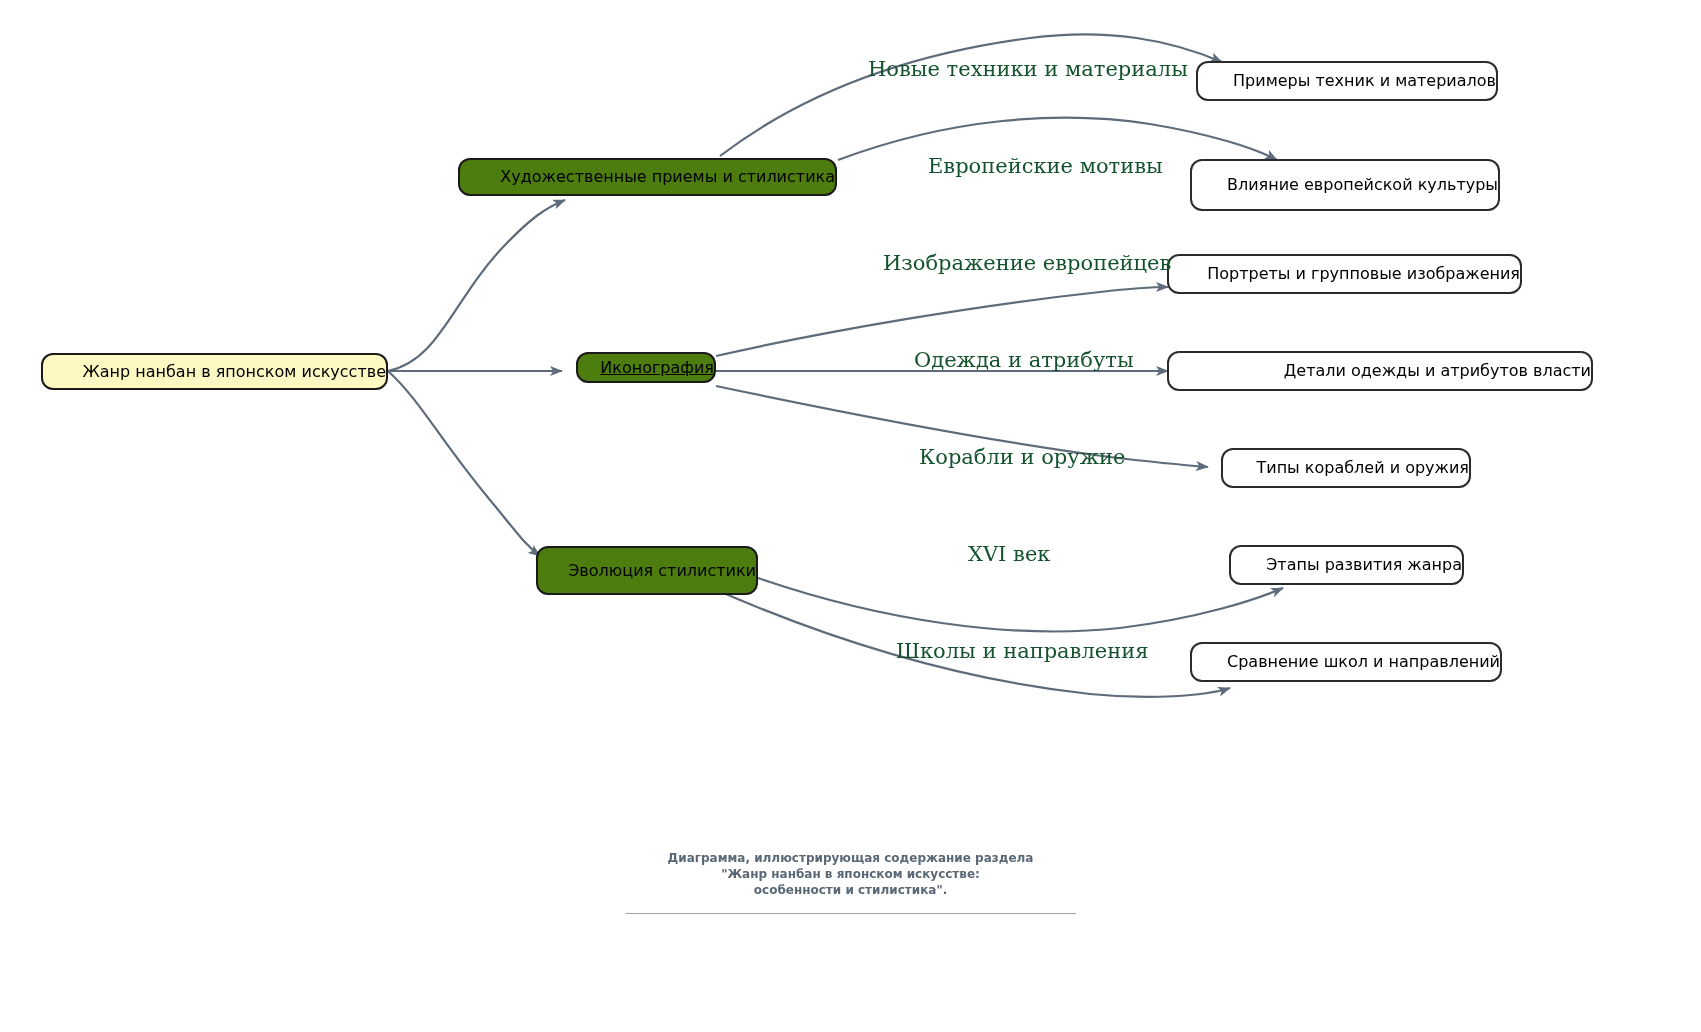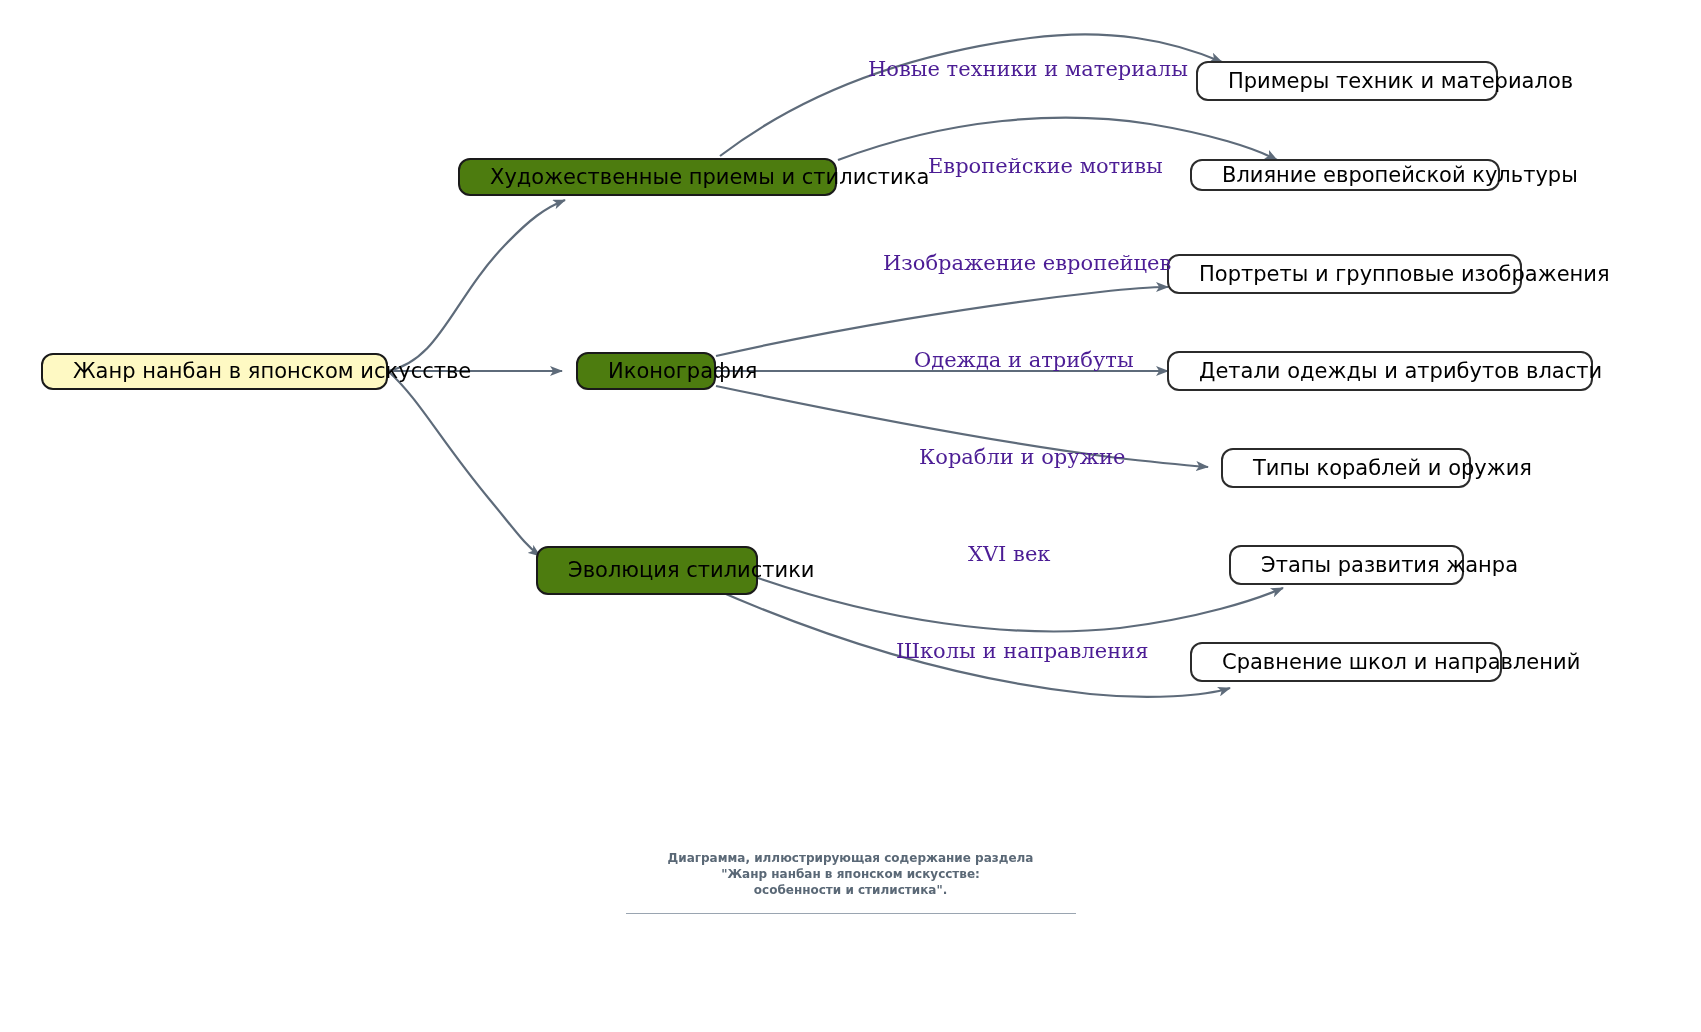--- a/index.html
+++ b/index.html
@@ -19,48 +19,47 @@
     left: 0;
     top: 0;
     width: 1701px;
     height: 1032px;
   }
   .node {
     position: absolute;
     box-sizing: border-box;
     display: flex;
     align-items: center;
-    justify-content: flex-start;
+    justify-content: flex-end;
     white-space: nowrap;
     font-family: "DejaVu Sans", sans-serif;
-    font-size: 21px;
+    font-size: 16px;
     color: #000000;
     line-height: 1;
-    padding-left: 30px;
   }
   .node-root {
     background: #fef9c3;
     border: 2px solid #1a1a1a;
     border-radius: 12px;
   }
   .node-branch {
     background: #4d7c0f;
     border: 2px solid #1a1a1a;
     border-radius: 12px;
   }
   .node-leaf {
     background: #ffffff;
     border: 2px solid #2b2b2b;
     border-radius: 12px;
   }
   .edge-label {
     position: absolute;
     font-family: "DejaVu Serif", serif;
     font-size: 21px;
-    color: #4c1d95;
+    color: #14532d;
     white-space: nowrap;
     text-align: center;
     line-height: 1;
     background: transparent;
   }
   #footer {
     position: absolute;
     left: 0;
     top: 850px;
     width: 1701px;
@@ -115,33 +114,33 @@
 </svg>
 
 <div class="node node-root" style="left:41px; top:353px; width:347px; height:37px;">
   <span>Жанр нанбан в японском искусстве</span>
 </div>
 
 <div class="node node-branch" style="left:458px; top:158px; width:379px; height:38px;">
   <span>Художественные приемы и стилистика</span>
 </div>
 
-<div class="node node-branch" style="left:576px; top:352px; width:140px; height:38px;">
+<div class="node node-branch" style="left:576px; top:352px; width:140px; height:31px;text-decoration:underline;">
   <span>Иконография</span>
 </div>
 
 <div class="node node-branch" style="left:536px; top:546px; width:222px; height:49px;">
   <span>Эволюция стилистики</span>
 </div>
 
 <div class="node node-leaf" style="left:1196px; top:61px; width:302px; height:40px;">
   <span>Примеры техник и материалов</span>
 </div>
 
-<div class="node node-leaf" style="left:1190px; top:159px; width:310px; height:32px;">
+<div class="node node-leaf" style="left:1190px; top:159px; width:310px; height:52px;">
   <span>Влияние европейской культуры</span>
 </div>
 
 <div class="node node-leaf" style="left:1167px; top:254px; width:355px; height:40px;">
   <span>Портреты и групповые изображения</span>
 </div>
 
 <div class="node node-leaf" style="left:1167px; top:351px; width:426px; height:40px;">
   <span>Детали одежды и атрибутов власти</span>
 </div>

